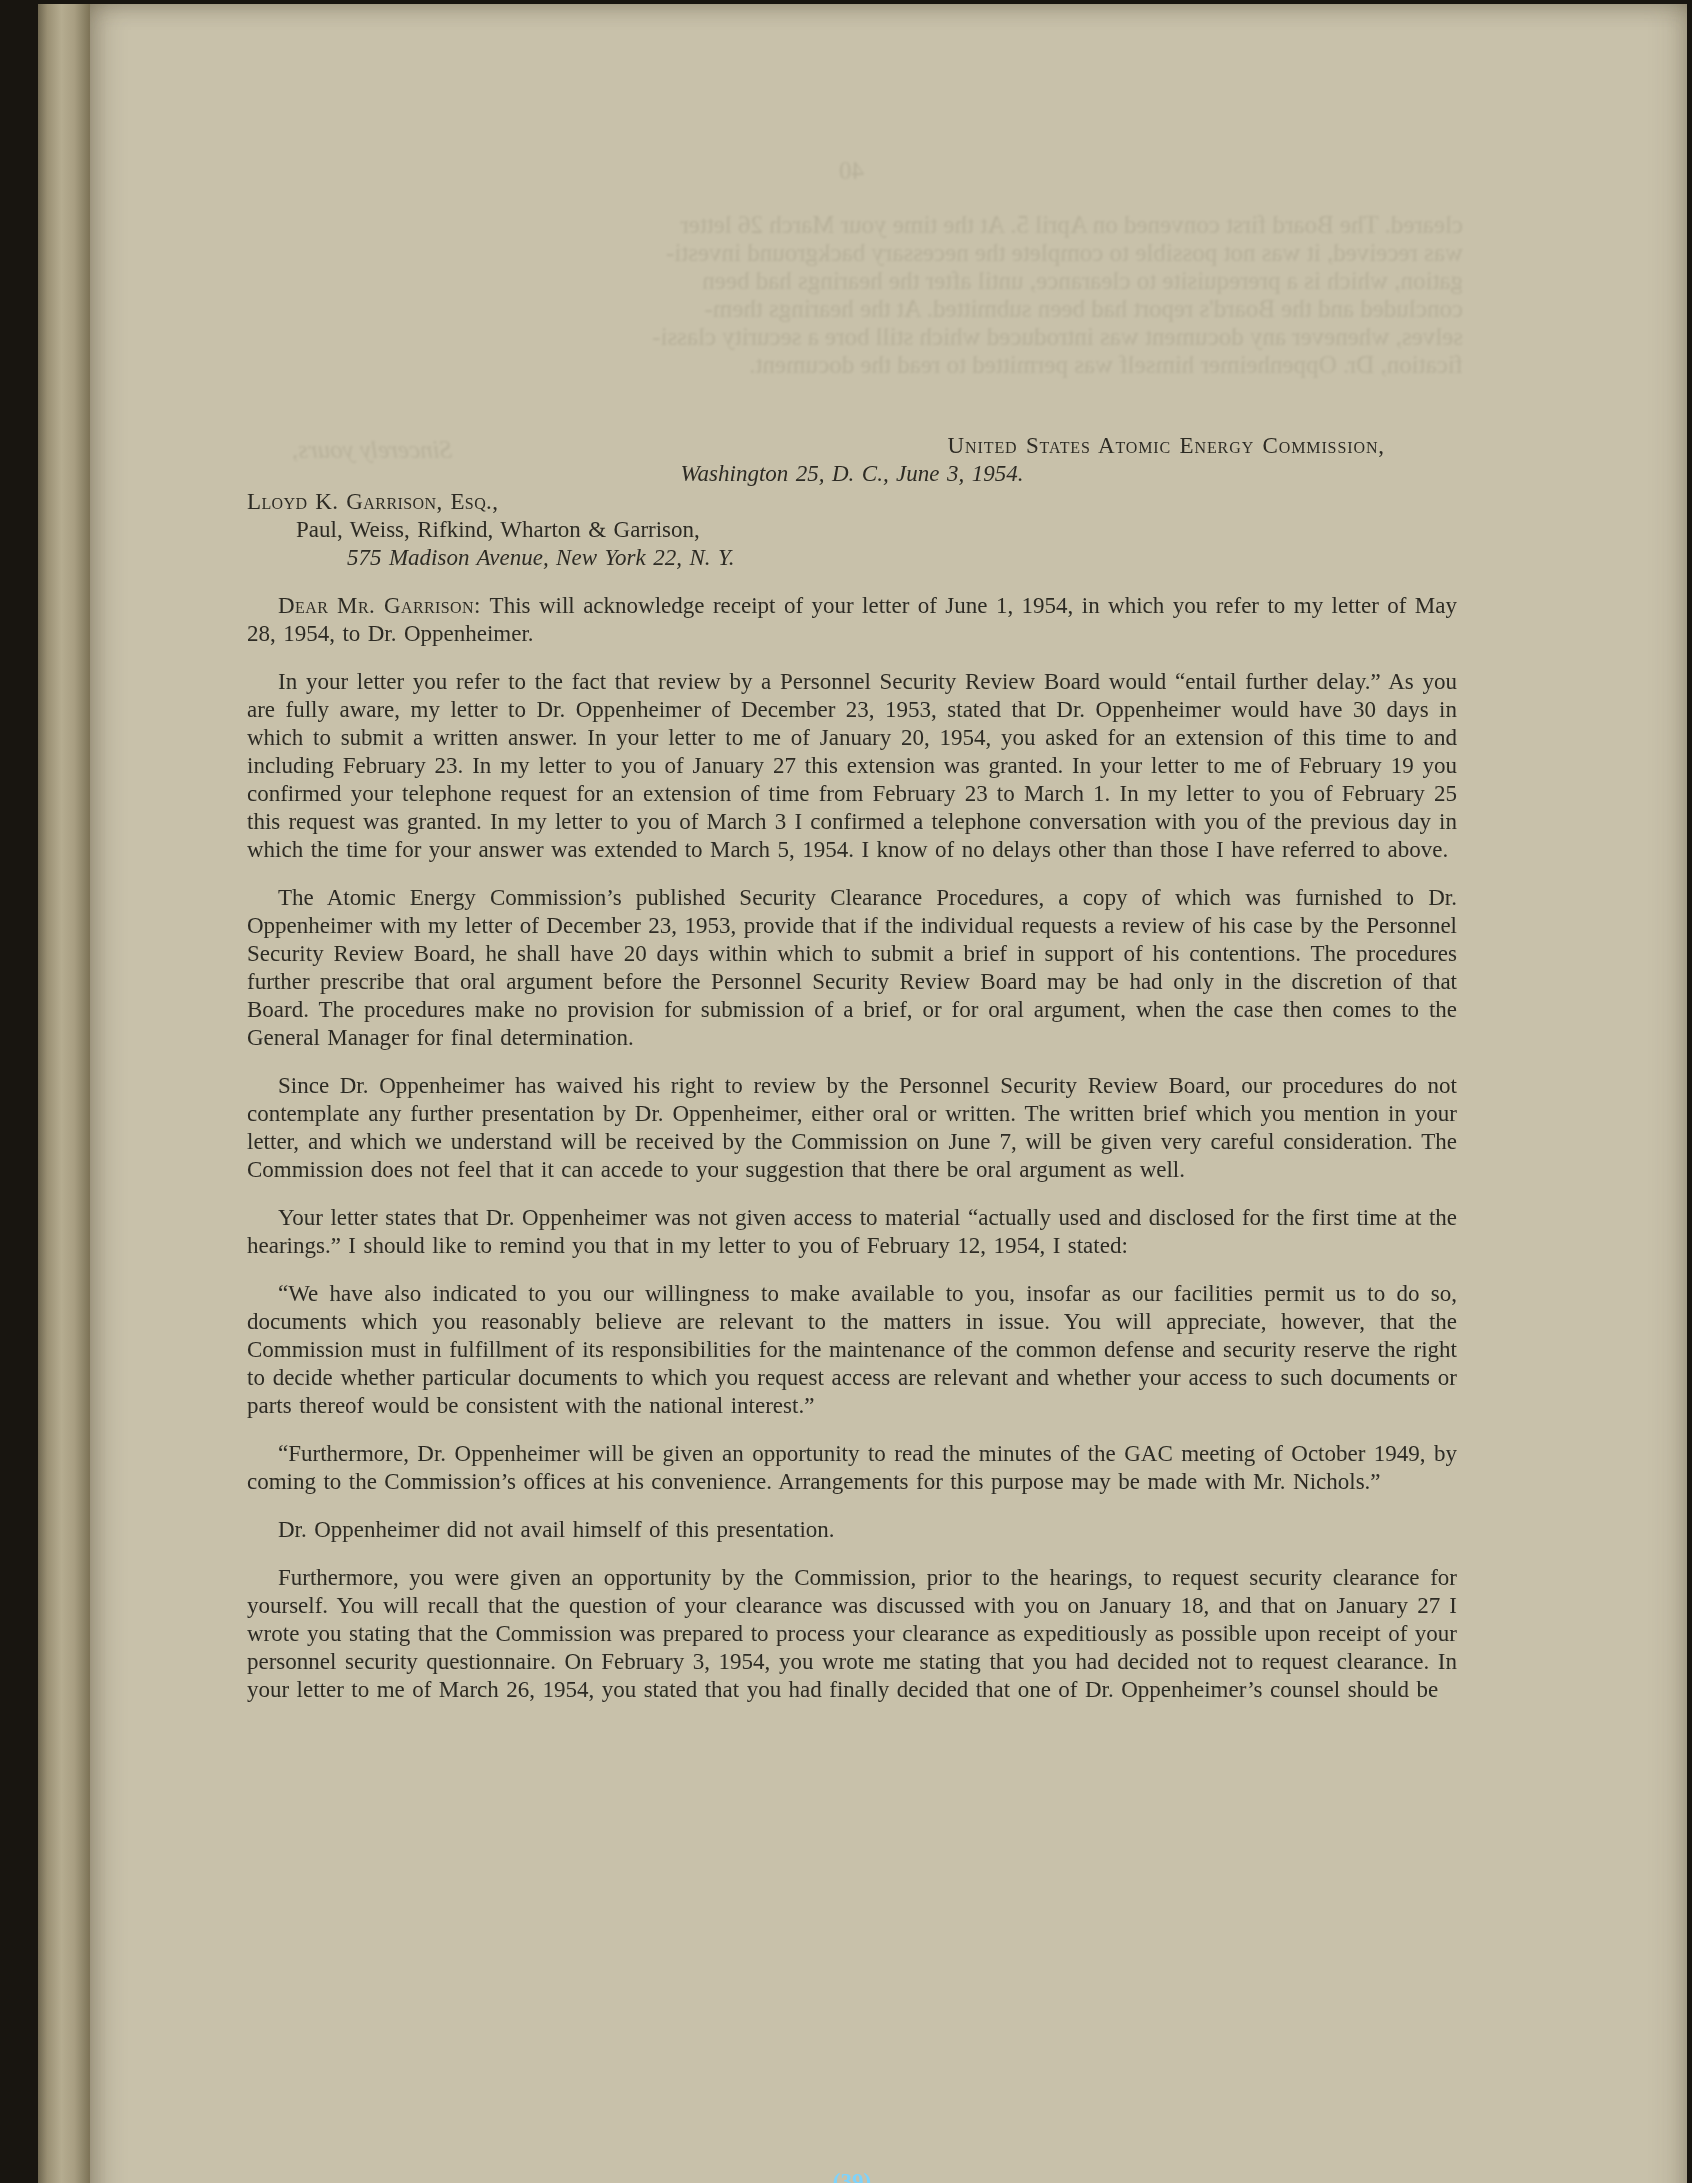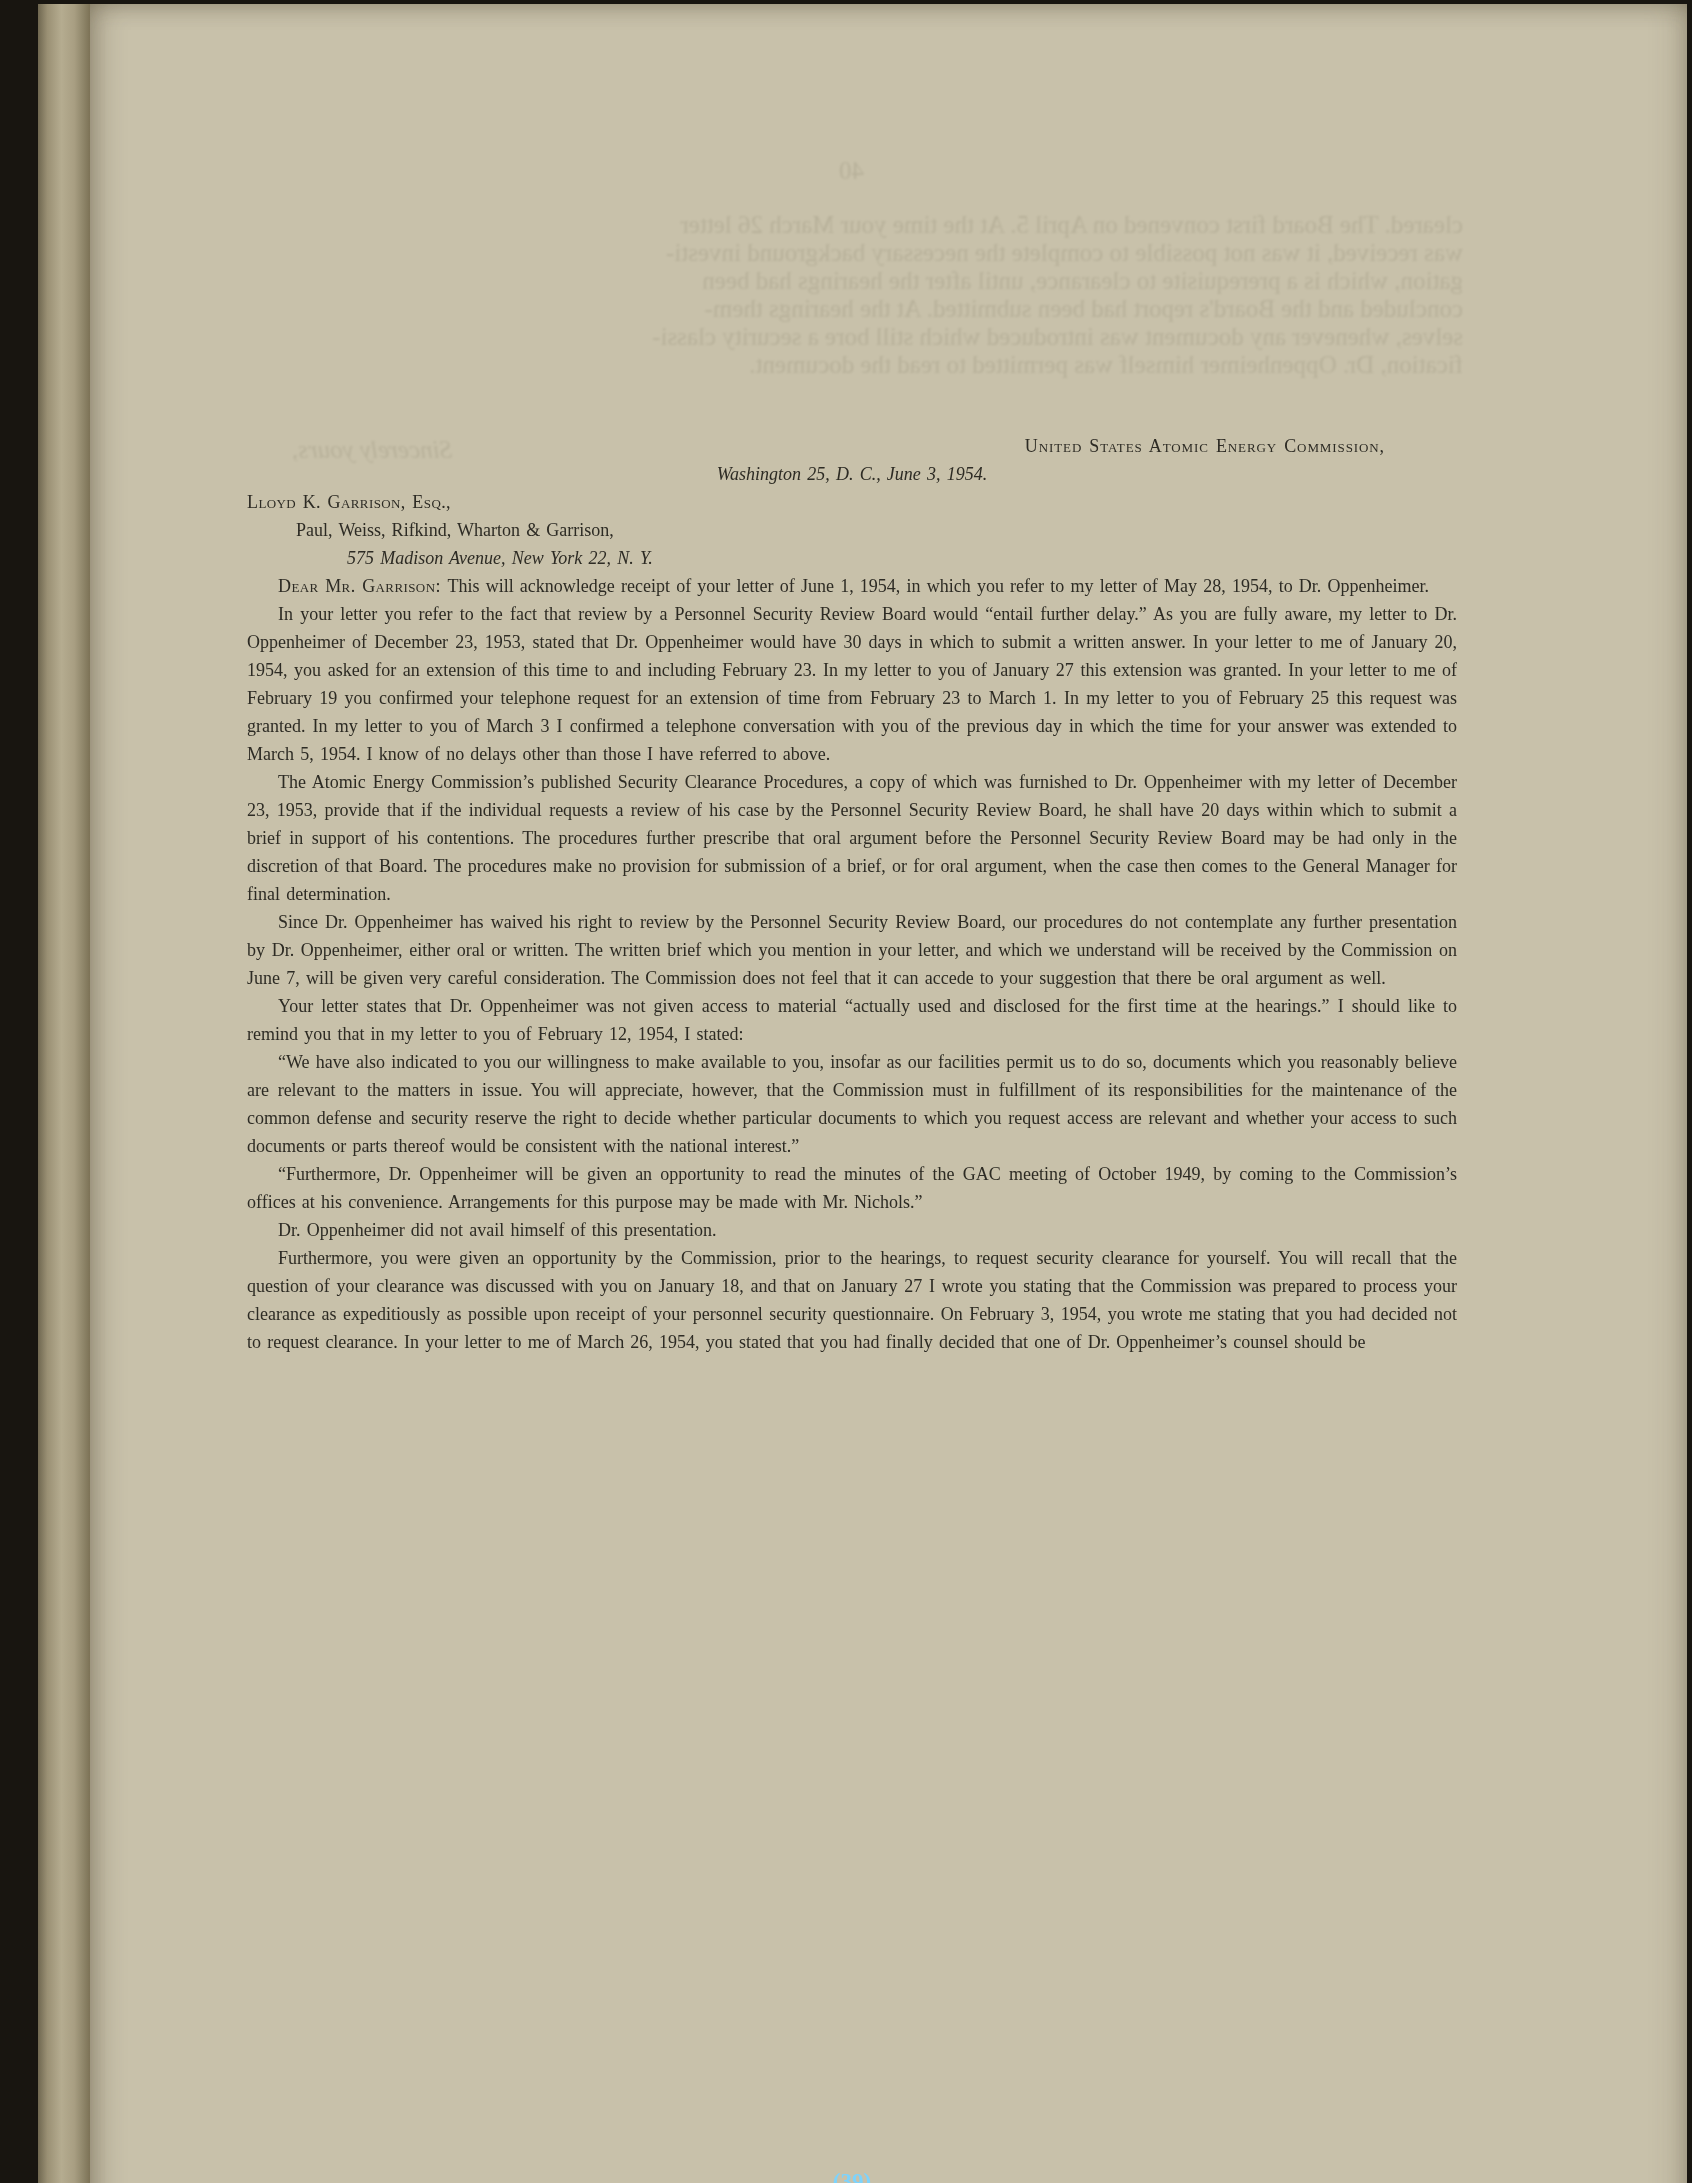--- a/index.html
+++ b/index.html
@@ -68,21 +68,21 @@
   }
 
   
   .content {
     position: absolute;
     left: 247px;
     top: 432px;
     width: 1210px;
     z-index: 3;
     color: #2d2b24;
-    font-size: 18px;
+    font-size: 23px;
     line-height: 28px;
     word-spacing: 1.7px;
   }
 
   .letterhead-org {
     text-align: right;
     padding-right: 72px;
     font-variant: small-caps;
     letter-spacing: 0.9px;
   }
@@ -99,20 +99,21 @@
     padding-left: 49px;
   }
   .addressee-address {
     font-style: italic;
     padding-left: 100px;
   }
 
   .par {
     text-align: justify;
     text-indent: 31px;
+    margin-top: 20px;
   }
 
   .sc {
     font-variant: small-caps;
     letter-spacing: 0.4px;
   }
 
   .page-number {
     position: absolute;
     left: 247px;

